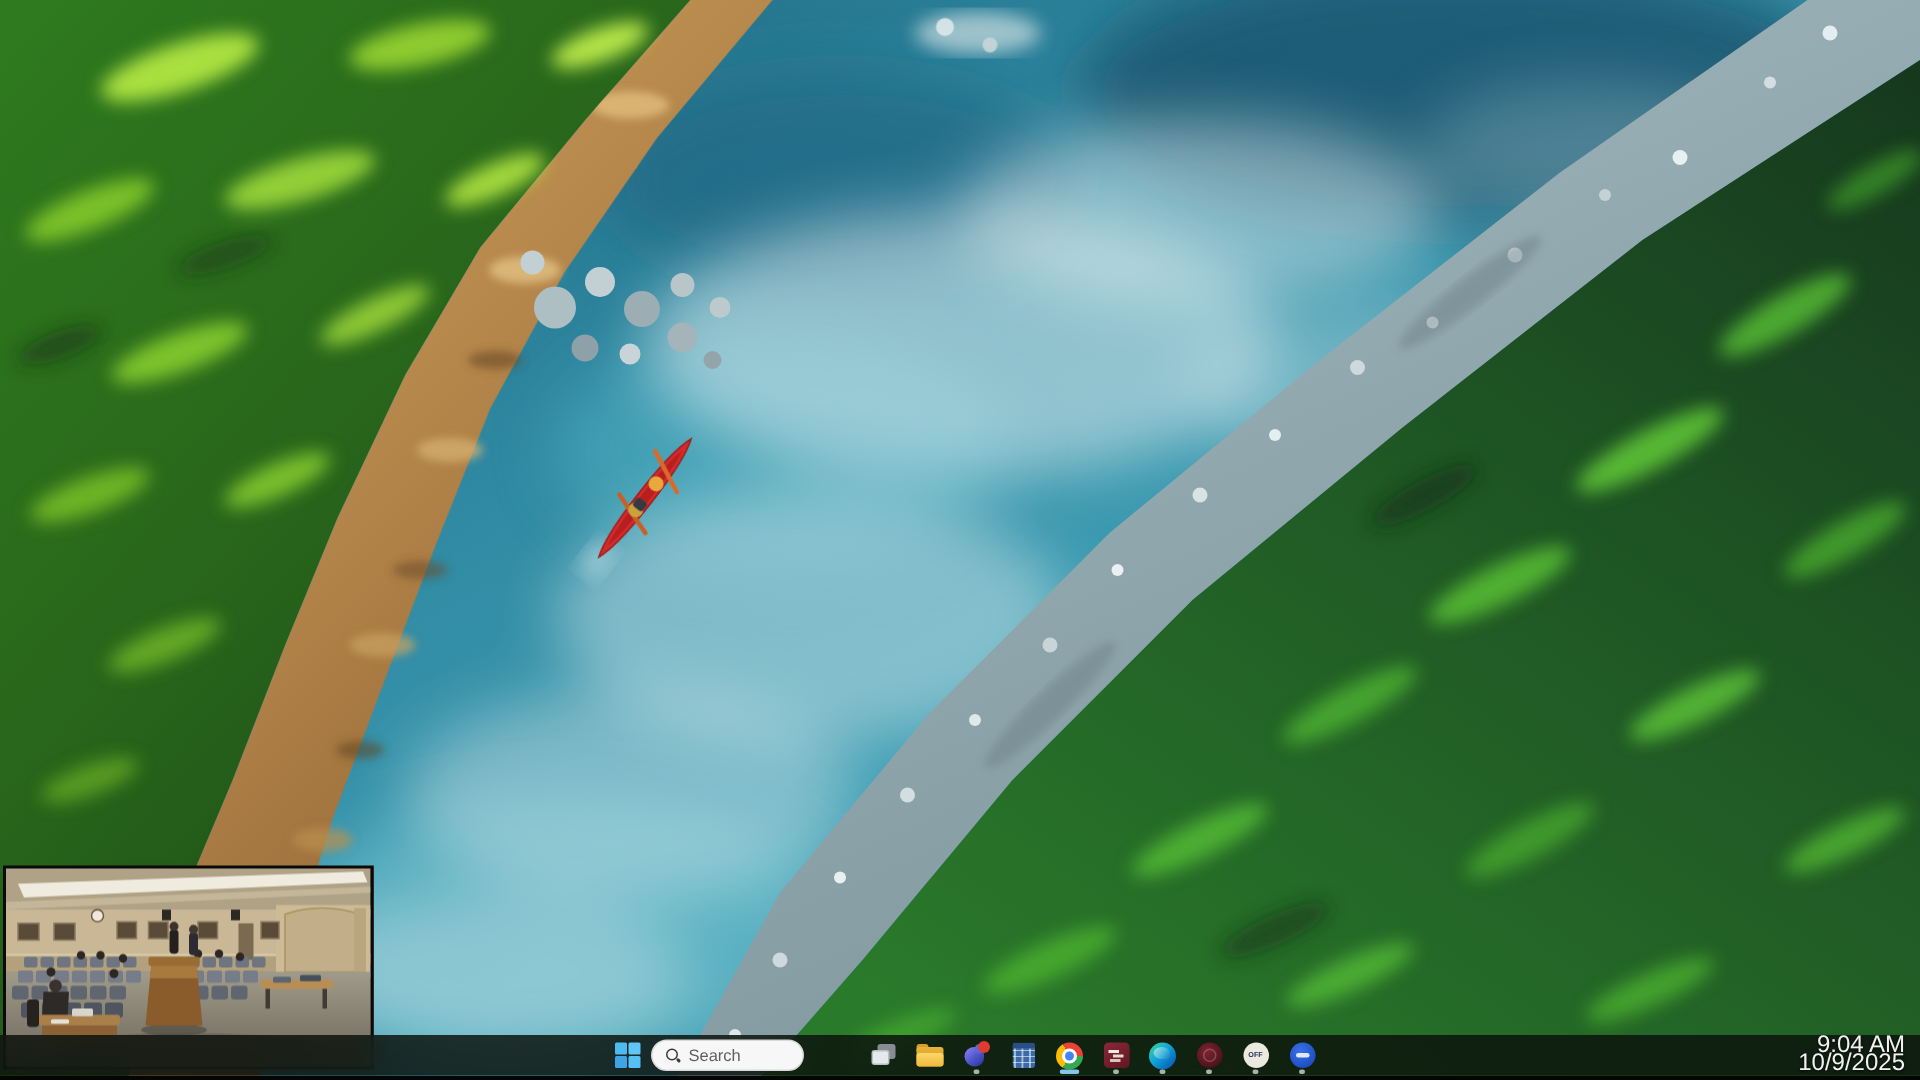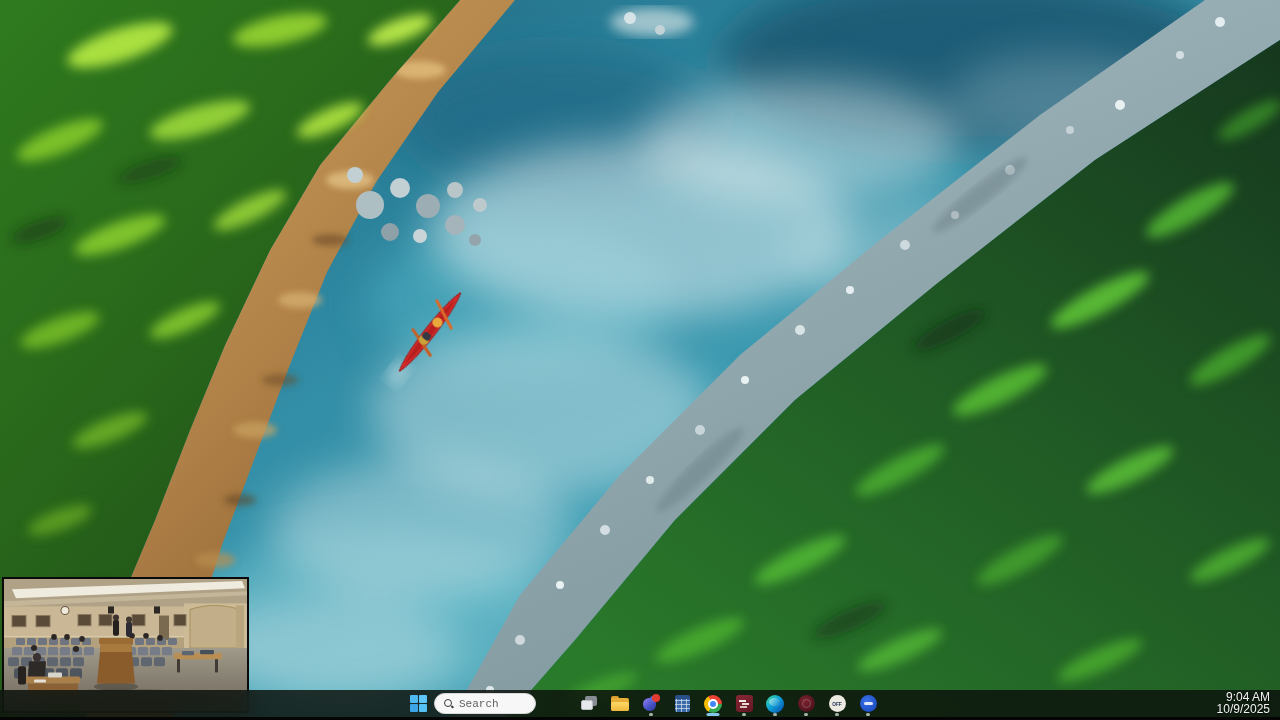--- a/index.html
+++ b/index.html
@@ -23,21 +23,21 @@
                 display:grid;grid-template-columns:8px 8px;grid-template-rows:8px 8px;gap:1px;cursor:pointer;}
   .start-button span{border-radius:1px;}
   .sb1{background:#4fb9f2;} .sb2{background:#5ec6f8;} .sb3{background:#3da5e6;} .sb4{background:#54c0f4;}
 
   .search-pill{position:absolute;left:434px;top:693px;width:102px;height:21px;border-radius:11px;
                background:#f7f7f7;border:1px solid #d9d9d9;display:flex;align-items:center;
                padding:0 0 0 9px;box-sizing:border-box;gap:6px;cursor:pointer;}
   .mag{position:relative;width:9px;height:9px;flex:0 0 auto;}
   .mag::before{content:"";position:absolute;left:0;top:0;width:6px;height:6px;border:1.5px solid #3a3a3a;border-radius:50%;}
   .mag::after{content:"";position:absolute;left:7px;top:7px;width:3px;height:1.5px;background:#3a3a3a;transform:rotate(45deg);border-radius:1px;}
-  .search-label{font-size:11px;color:#5f5f5f;font-family:Liberation Mono, monospace;}
+  .search-label{font-size:11px;color:#5f5f5f;}
 
   .icon-row{position:absolute;left:577px;top:690px;height:27px;display:flex;align-items:center;gap:7px;}
   .tb-icon{position:relative;width:24px;height:24px;display:flex;align-items:center;justify-content:center;cursor:pointer;}
   .run-dot{position:absolute;bottom:0px;left:50%;transform:translateX(-50%);width:4px;height:3px;border-radius:2px;background:#aab3aa;}
   .active-bar{position:absolute;bottom:0px;left:50%;transform:translateX(-50%);width:13px;height:3px;border-radius:2px;background:#85c6e8;}
 
   
   .icon-taskview{position:relative;width:17px;height:15px;}
   .icon-taskview::before{content:"";position:absolute;left:4px;top:0;width:12px;height:10px;background:#878d92;border-radius:2px;}
   .icon-taskview::after{content:"";position:absolute;left:0;top:4px;width:12px;height:10px;background:#e6e9eb;border:1px solid #b9bec2;border-radius:2px;box-sizing:border-box;}
@@ -75,21 +75,21 @@
   .icon-darkred{position:relative;width:17px;height:17px;border-radius:50%;background:radial-gradient(circle at 40% 35%,#7c2430,#4c121c 75%);}
   .icon-darkred::after{content:"";position:absolute;left:4px;top:4px;width:9px;height:9px;border-radius:50%;border:1.5px solid rgba(210,170,160,0.35);box-sizing:border-box;}
   
   .icon-off{width:17px;height:17px;border-radius:50%;background:#ece9e0;display:flex;align-items:center;justify-content:center;
             color:#1d2c52;font-weight:bold;font-size:6px;line-height:6px;letter-spacing:0;}
   .icon-off .off-label{transform:scale(0.8);}
   
   .icon-blue{position:relative;width:17px;height:17px;border-radius:50%;background:radial-gradient(circle at 40% 35%,#3a70e8,#1b4cc0 80%);}
   .icon-blue::after{content:"";position:absolute;left:4px;top:7px;width:9px;height:3px;border-radius:2px;background:rgba(255,255,255,0.85);}
 
-  .clock{position:absolute;right:10px;top:691px;text-align:right;color:#f2f2f2;font-size:12px;line-height:12px;
+  .clock{position:absolute;right:10px;top:691px;text-align:right;color:#f2f2f2;font-size:16px;line-height:12px;
          text-shadow:0 1px 2px rgba(0,0,0,0.8);cursor:pointer;}
 </style>
 </head>
 <body>
 
 <div class="screen">
 
   <svg class="wallpaper" viewBox="0 0 1280 720" preserveAspectRatio="none">
     <defs>
       <linearGradient id="gWater" x1="0" y1="0" x2="1" y2="1">

